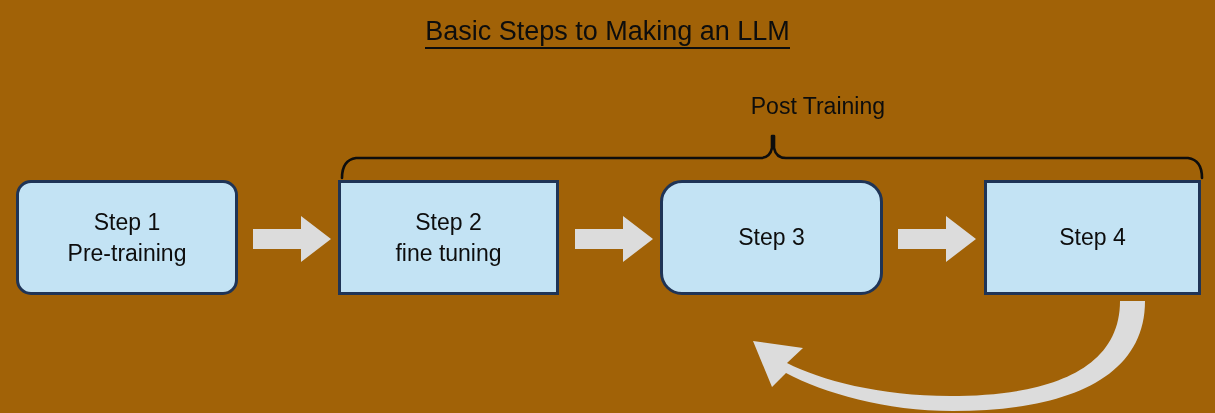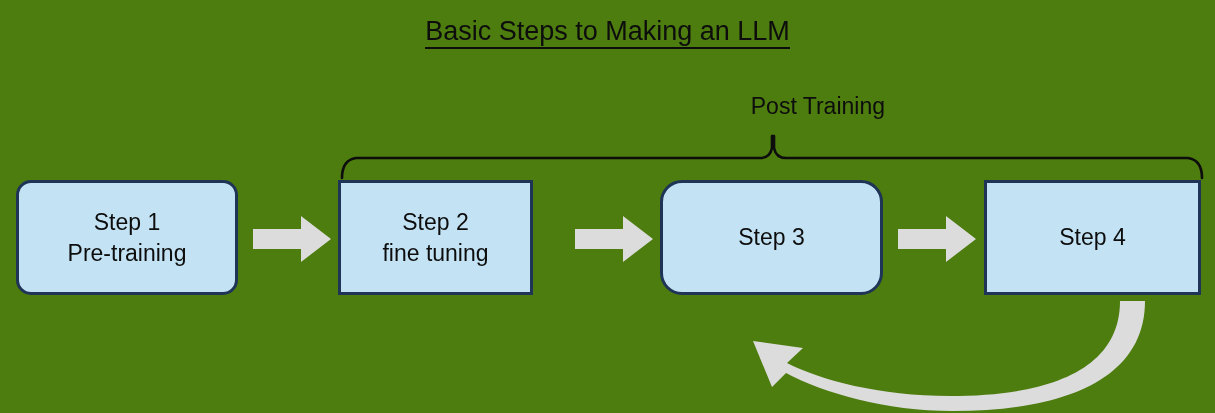--- a/index.html
+++ b/index.html
@@ -8,21 +8,21 @@
     background: #ffffff;
   }
   body {
     font-family: "Liberation Sans", sans-serif;
     -webkit-font-smoothing: antialiased;
   }
   #canvas {
     position: relative;
     width: 1215px;
     height: 413px;
-    background: #4d7c0f;
+    background: #a16207;
     overflow: hidden;
   }
 
   
   #title {
     position: absolute;
     left: 0;
     top: 14px;
     width: 1215px;
     text-align: center;
@@ -71,21 +71,21 @@
     align-items: center;
     justify-content: center;
     color: #0d0d0d;
     font-size: 23px;
     line-height: 31px;
     text-align: center;
   }
   .step-box .ln { display: block; white-space: nowrap; }
 
   #box-1 { left: 16px;  width: 222px; border-radius: 15px; }
-  #box-2 { left: 338px; width: 195px; }
+  #box-2 { left: 338px; width: 221px; }
   #box-3 { left: 660px; width: 223px; border-radius: 22px; }
   #box-4 { left: 984px; width: 217px; }
 
   
   .flow-arrow {
     position: absolute;
     top: 216px;
     width: 78px;
     height: 46px;
   }

